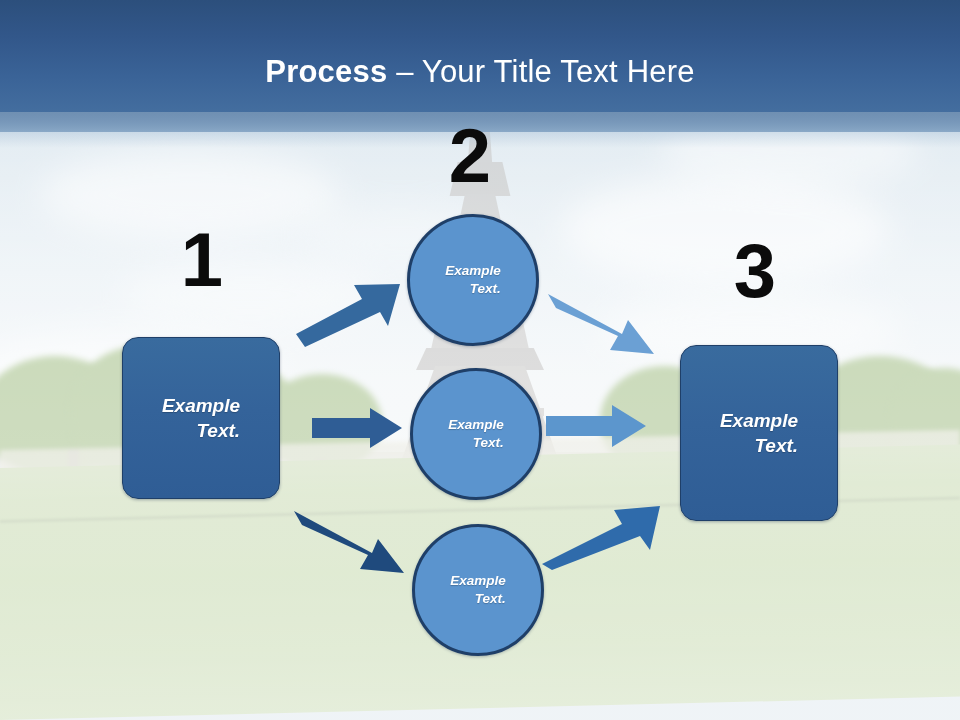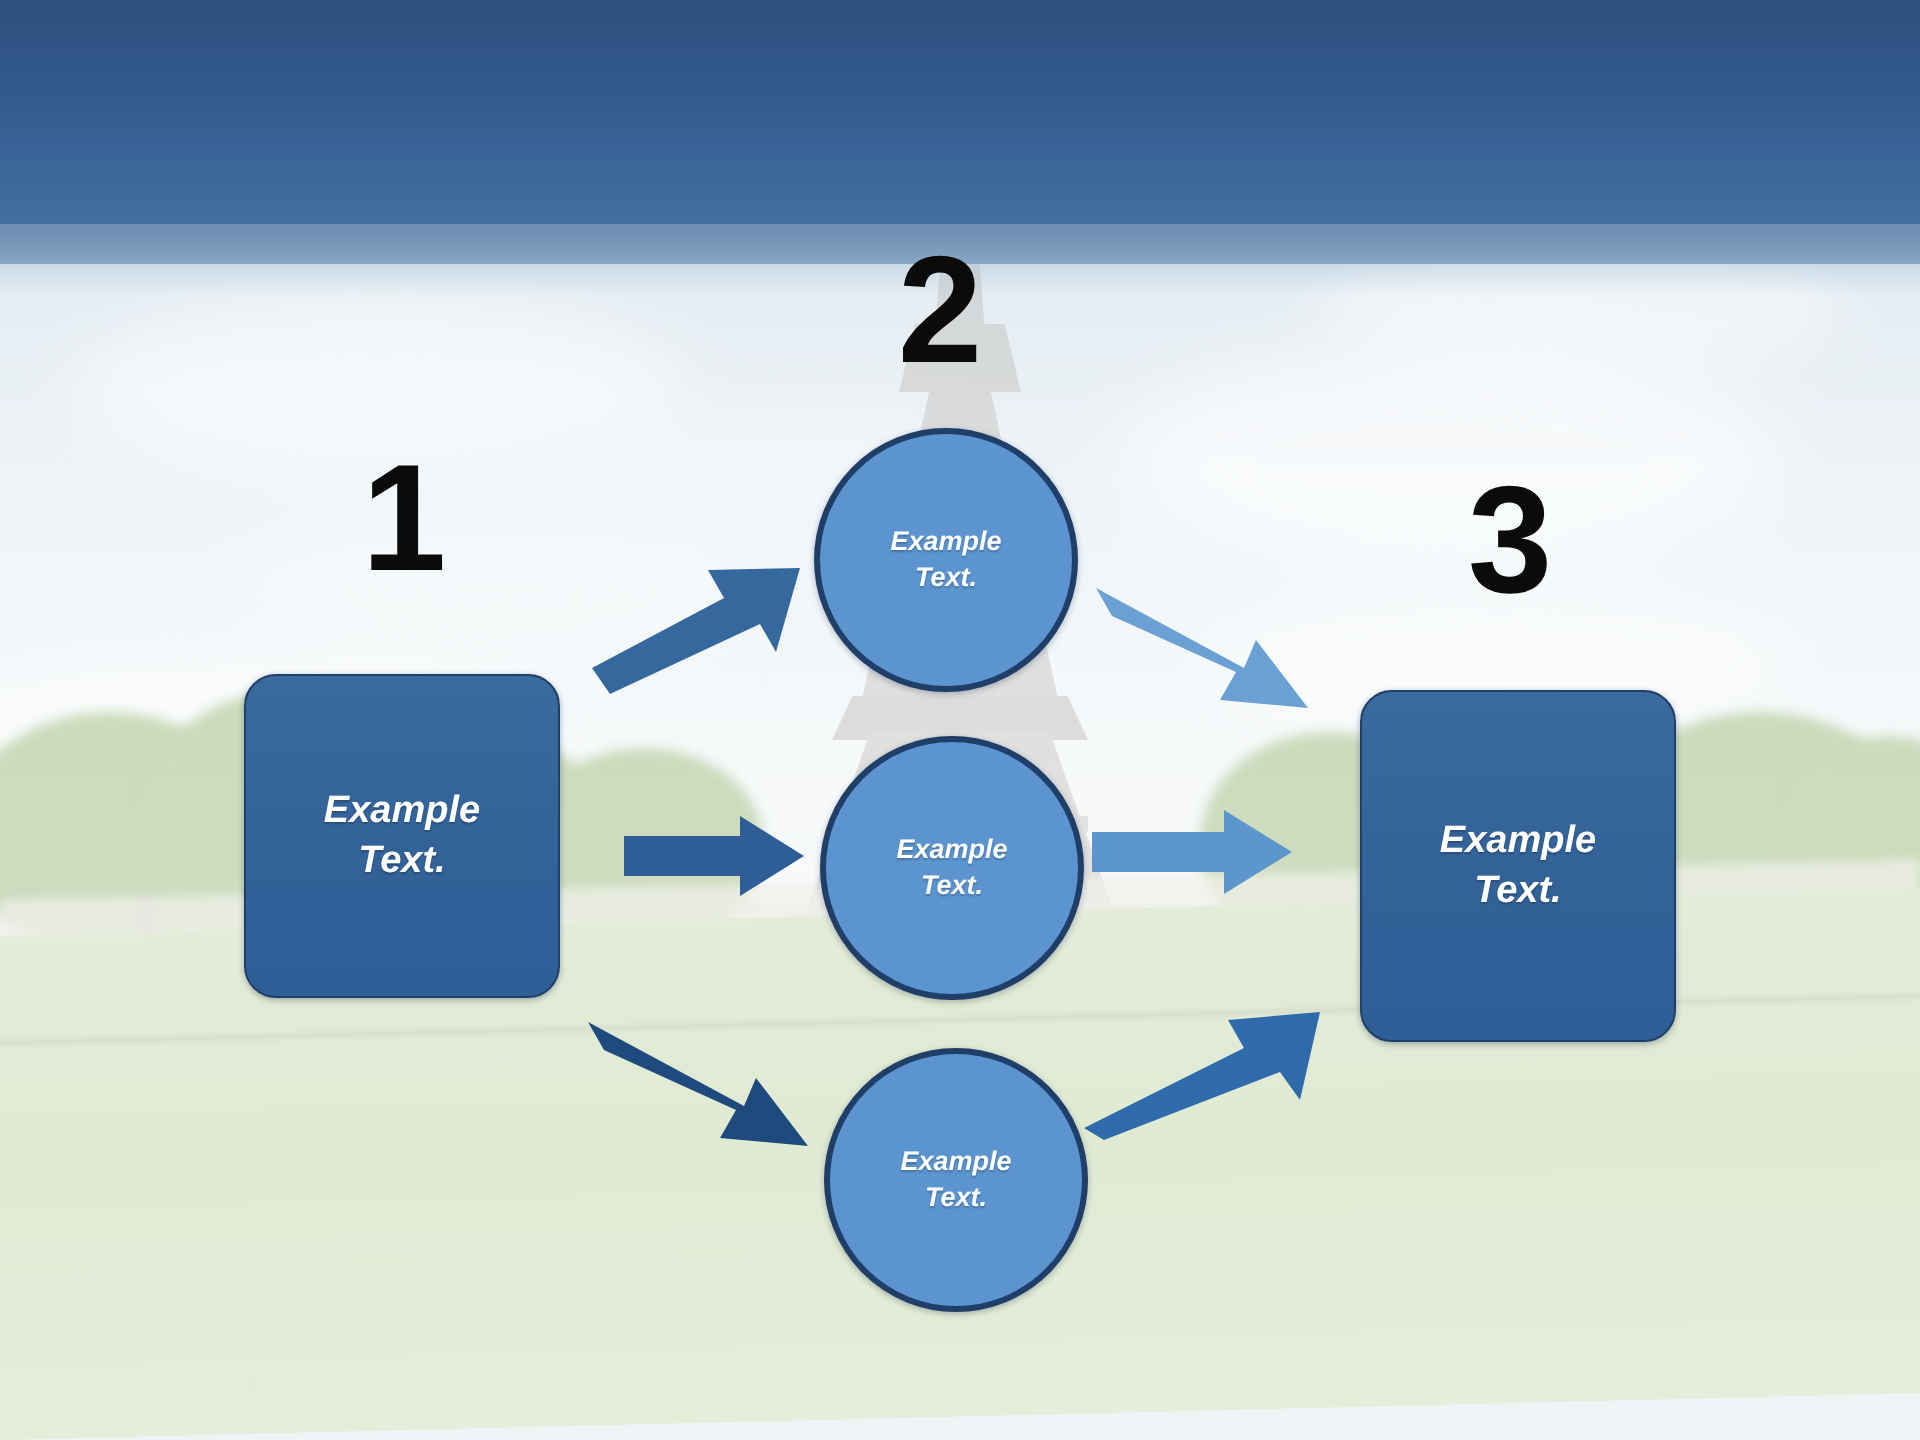--- a/index.html
+++ b/index.html
@@ -110,21 +110,21 @@
     background:#5b94ce;
     border:3px solid #1f3f68;
     display:flex;align-items:center;justify-content:center;
     box-shadow:0 1px 3px rgba(20,40,70,.3);
   }
   #circ-top{left:407px;top:214px;width:126px;height:126px;}
   #circ-mid{left:410px;top:368px;width:126px;height:126px;}
   #circ-bot{left:412px;top:524px;width:126px;height:126px;}
 
   .shape-text{
-    color:#ffffff;font-style:italic;font-weight:bold;text-align:center;
+    color:#ffffff;font-style:italic;font-weight:bold;text-align:right;
     line-height:1.32;text-shadow:0 1px 1px rgba(0,0,0,.22);
     pointer-events:none;
   }
   .box-text{font-size:19px;}
   .circ-text{font-size:13.5px;}
 
   
   .arrow{position:absolute;}
   .arrow svg{display:block;overflow:visible;}
 </style>
@@ -175,20 +175,23 @@
 
     <div class="path"></div>
     <div class="grass"></div>
     <div class="grass-seam"></div>
 
     <div class="bg-wash"></div>
   </div>
 
   <div class="header"></div>
   <div class="header-fade"></div>
+  <div class="title">
+    <b>Process</b><span class="reg"> – Your Title Text Here</span>
+  </div>
 
   <div class="stepnum" id="num1">1</div>
   <div class="stepnum" id="num2">2</div>
   <div class="stepnum" id="num3">3</div>
 
   <div class="arrow" style="left:296px;top:282px;">
     <svg width="106" height="66" viewBox="0 0 106 66">
       <polygon points="0,52 66,17 58,3 104,2 92,44 84,30 9,65" fill="#35699e"></polygon>
     </svg>
   </div>

